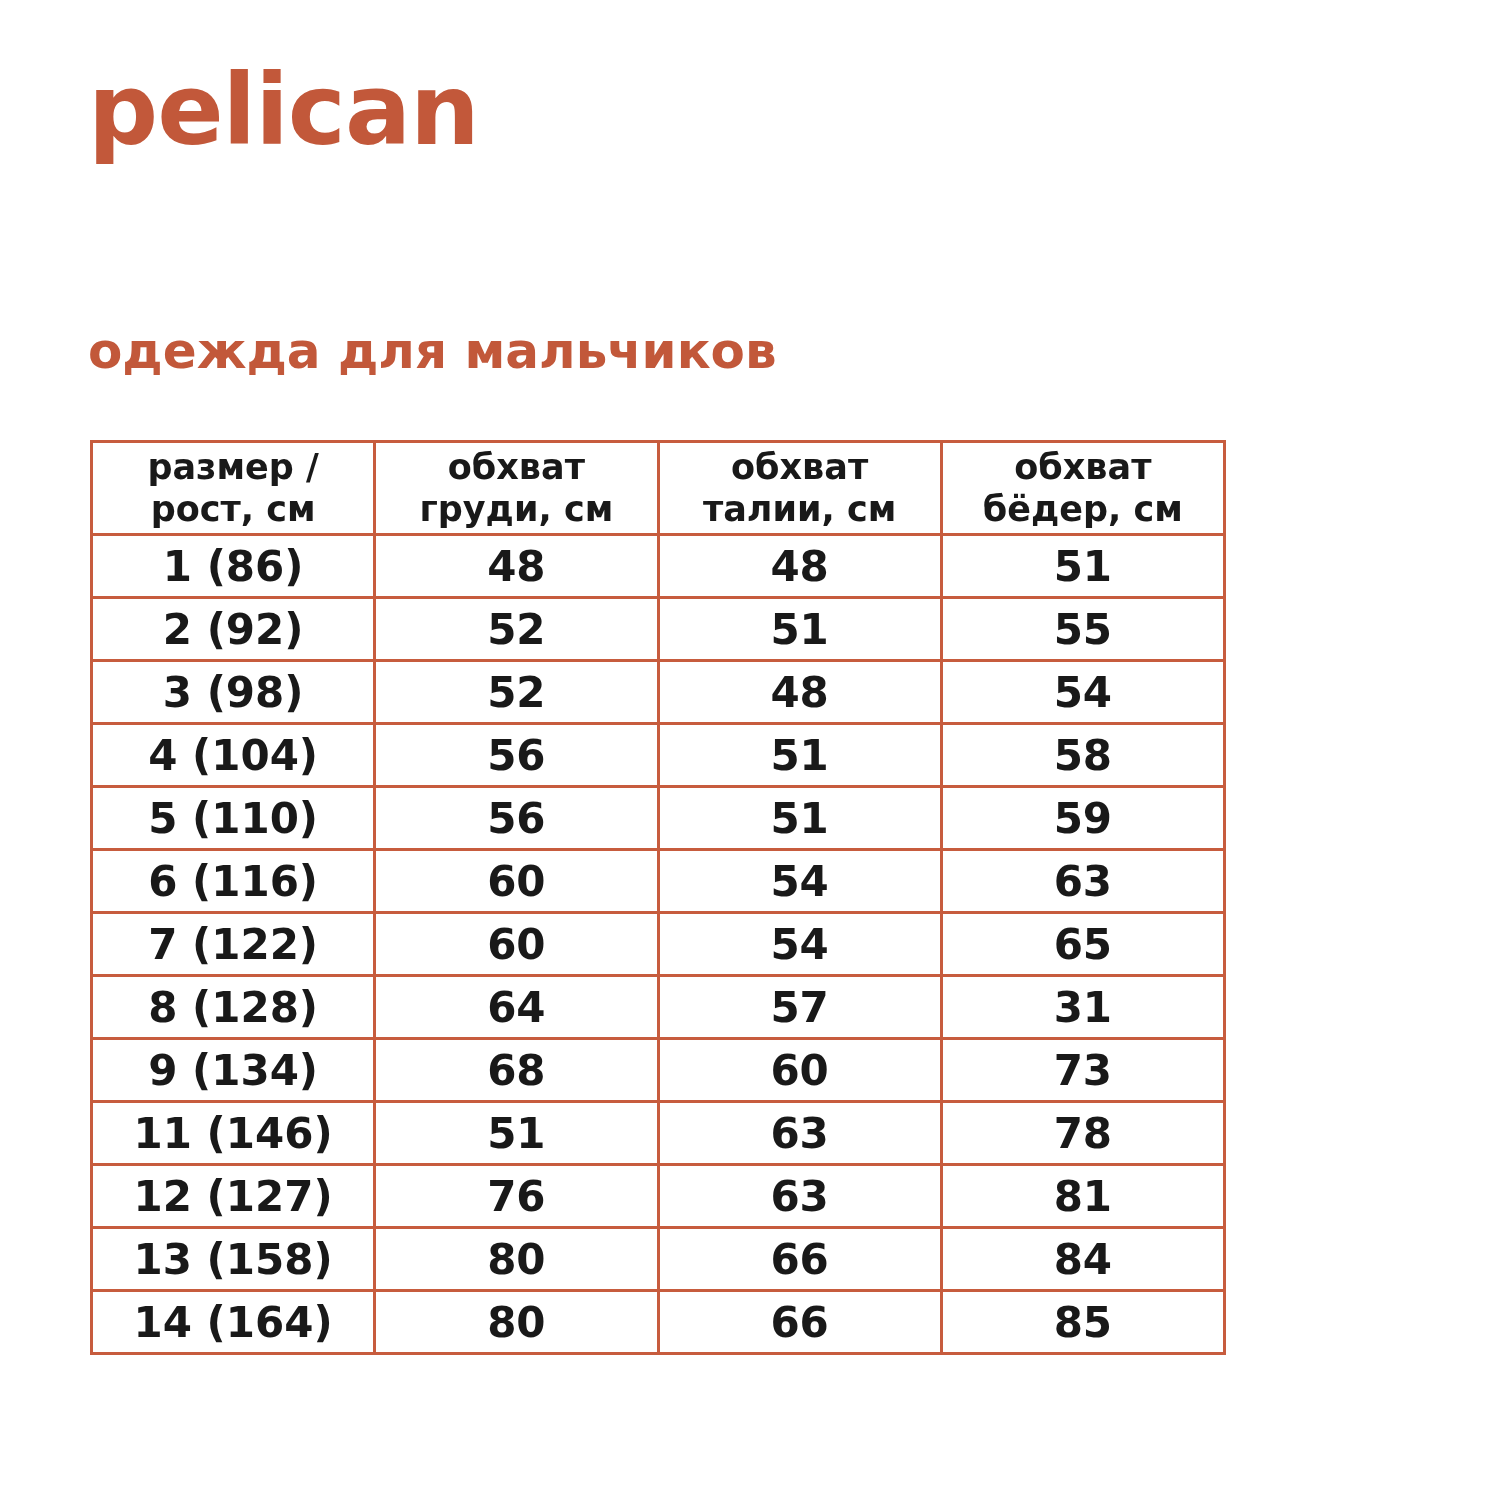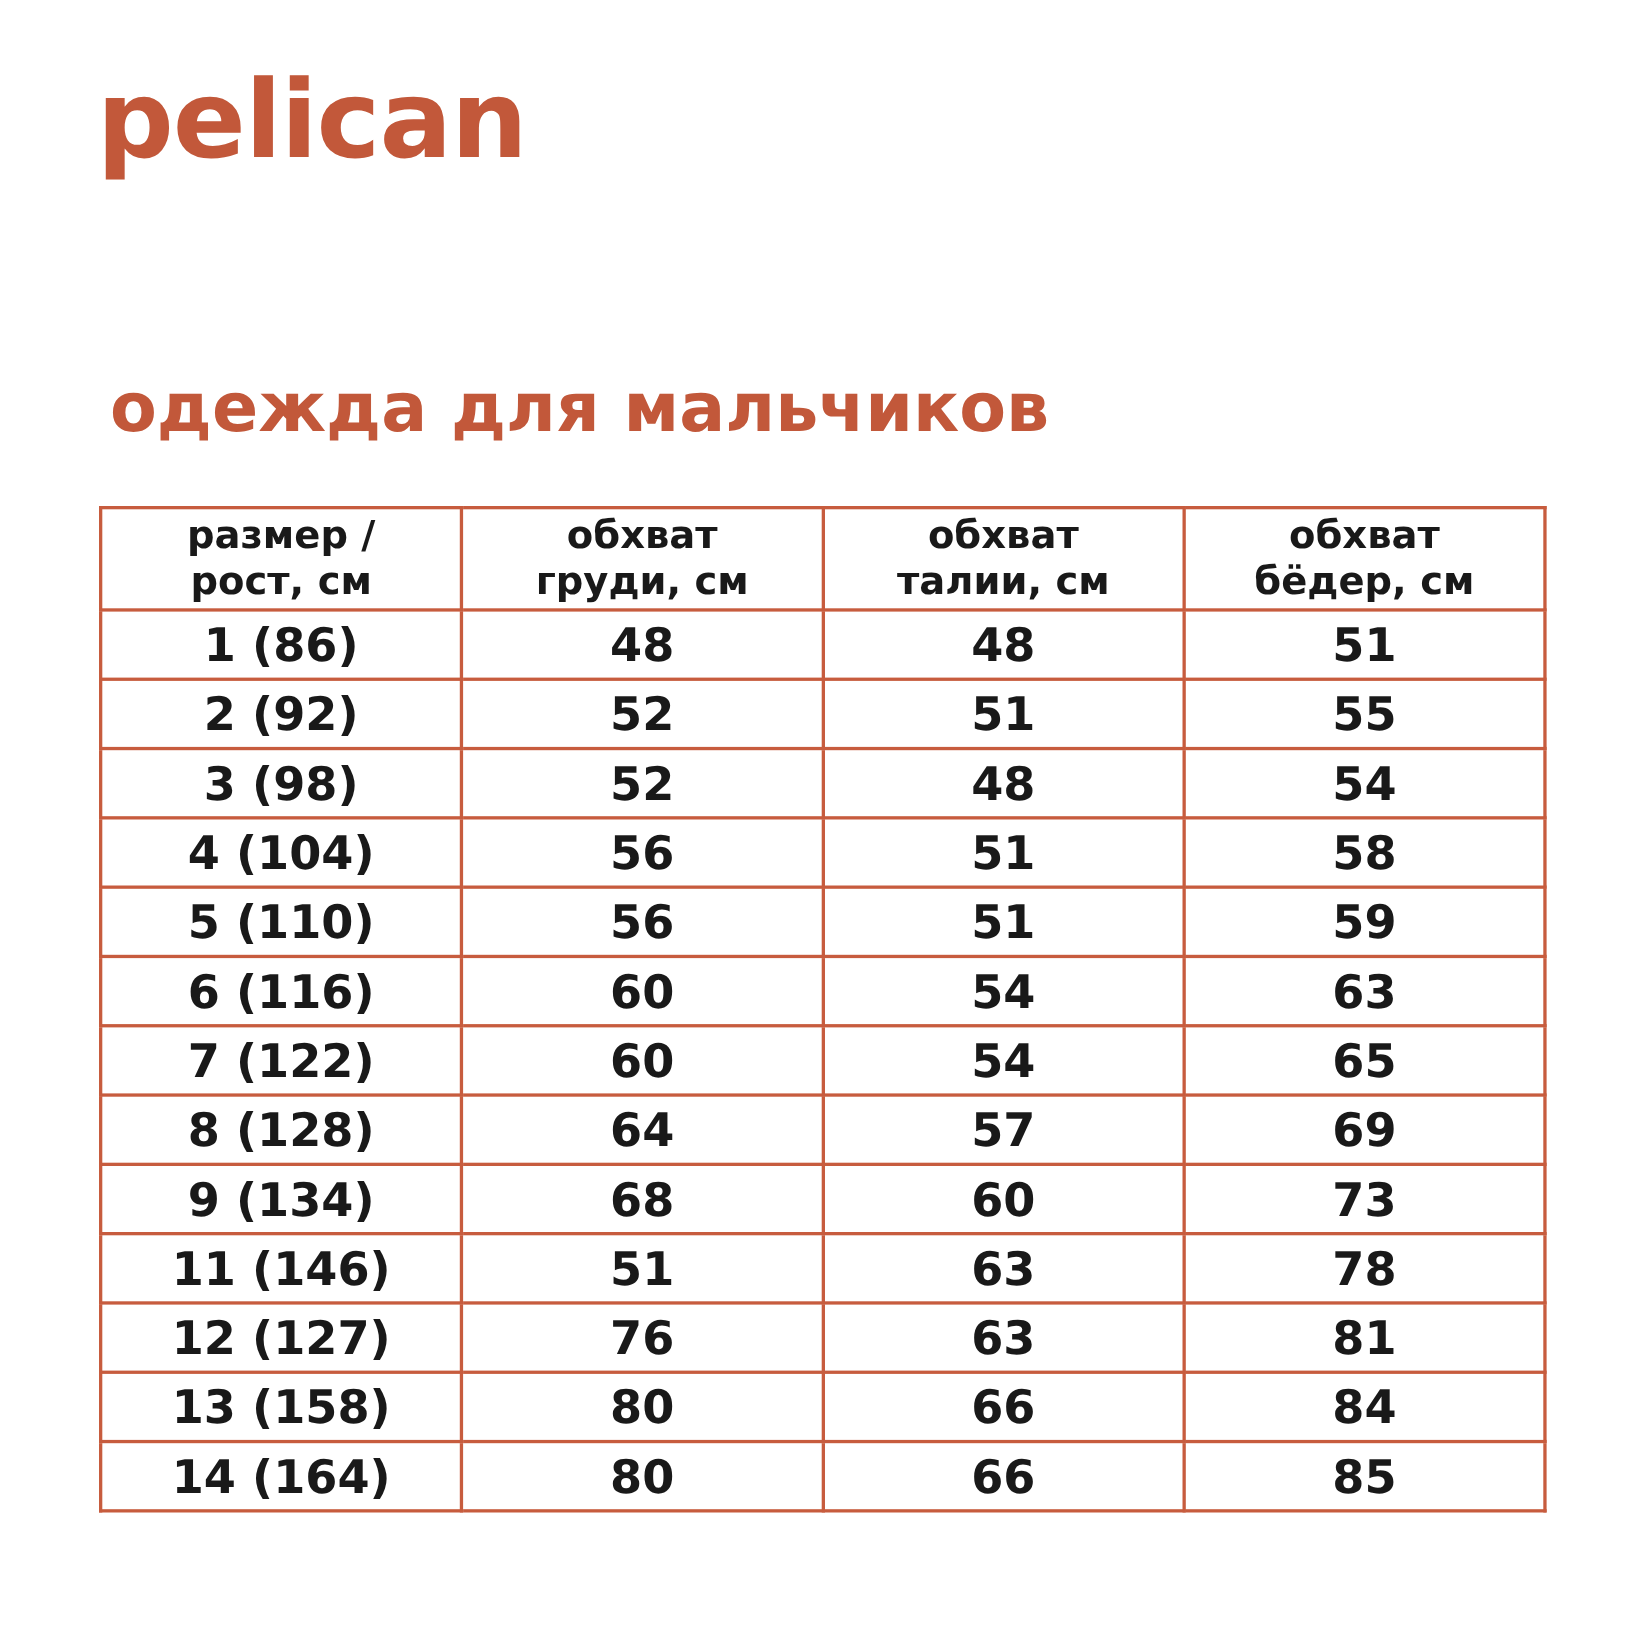--- a/index.html
+++ b/index.html
@@ -23,31 +23,31 @@
     font-weight: bold;
     color: #C2583A;
     letter-spacing: -1px;
     line-height: 1.2;
     text-align: center;
   }
   .title {
     position: absolute;
     left: 88px;
     top: 322px;
-    margin: 12px;
-    font-size: 62px;
+    margin: 0;
+    font-size: 50px;
     font-weight: bold;
     color: #C2583A;
     letter-spacing: 0px;
   }
   .size-table {
     position: absolute;
     left: 90px;
-    top: 460px;
-    width: 1316px;
+    top: 440px;
+    width: 1136px;
     border-collapse: collapse;
     table-layout: fixed;
   }
   .size-table th,
   .size-table td {
     border: 3px solid #C75C3E;
     text-align: center;
     vertical-align: middle;
     color: #191919;
     padding: 0;
@@ -127,21 +127,21 @@
         <tr>
           <td>7 (122)</td>
           <td>60</td>
           <td>54</td>
           <td>65</td>
         </tr>
         <tr>
           <td>8 (128)</td>
           <td>64</td>
           <td>57</td>
-          <td>69</td>
+          <td>31</td>
         </tr>
         <tr>
           <td>9 (134)</td>
           <td>68</td>
           <td>60</td>
           <td>73</td>
         </tr>
         <tr>
           <td>11 (146)</td>
           <td>51</td>

